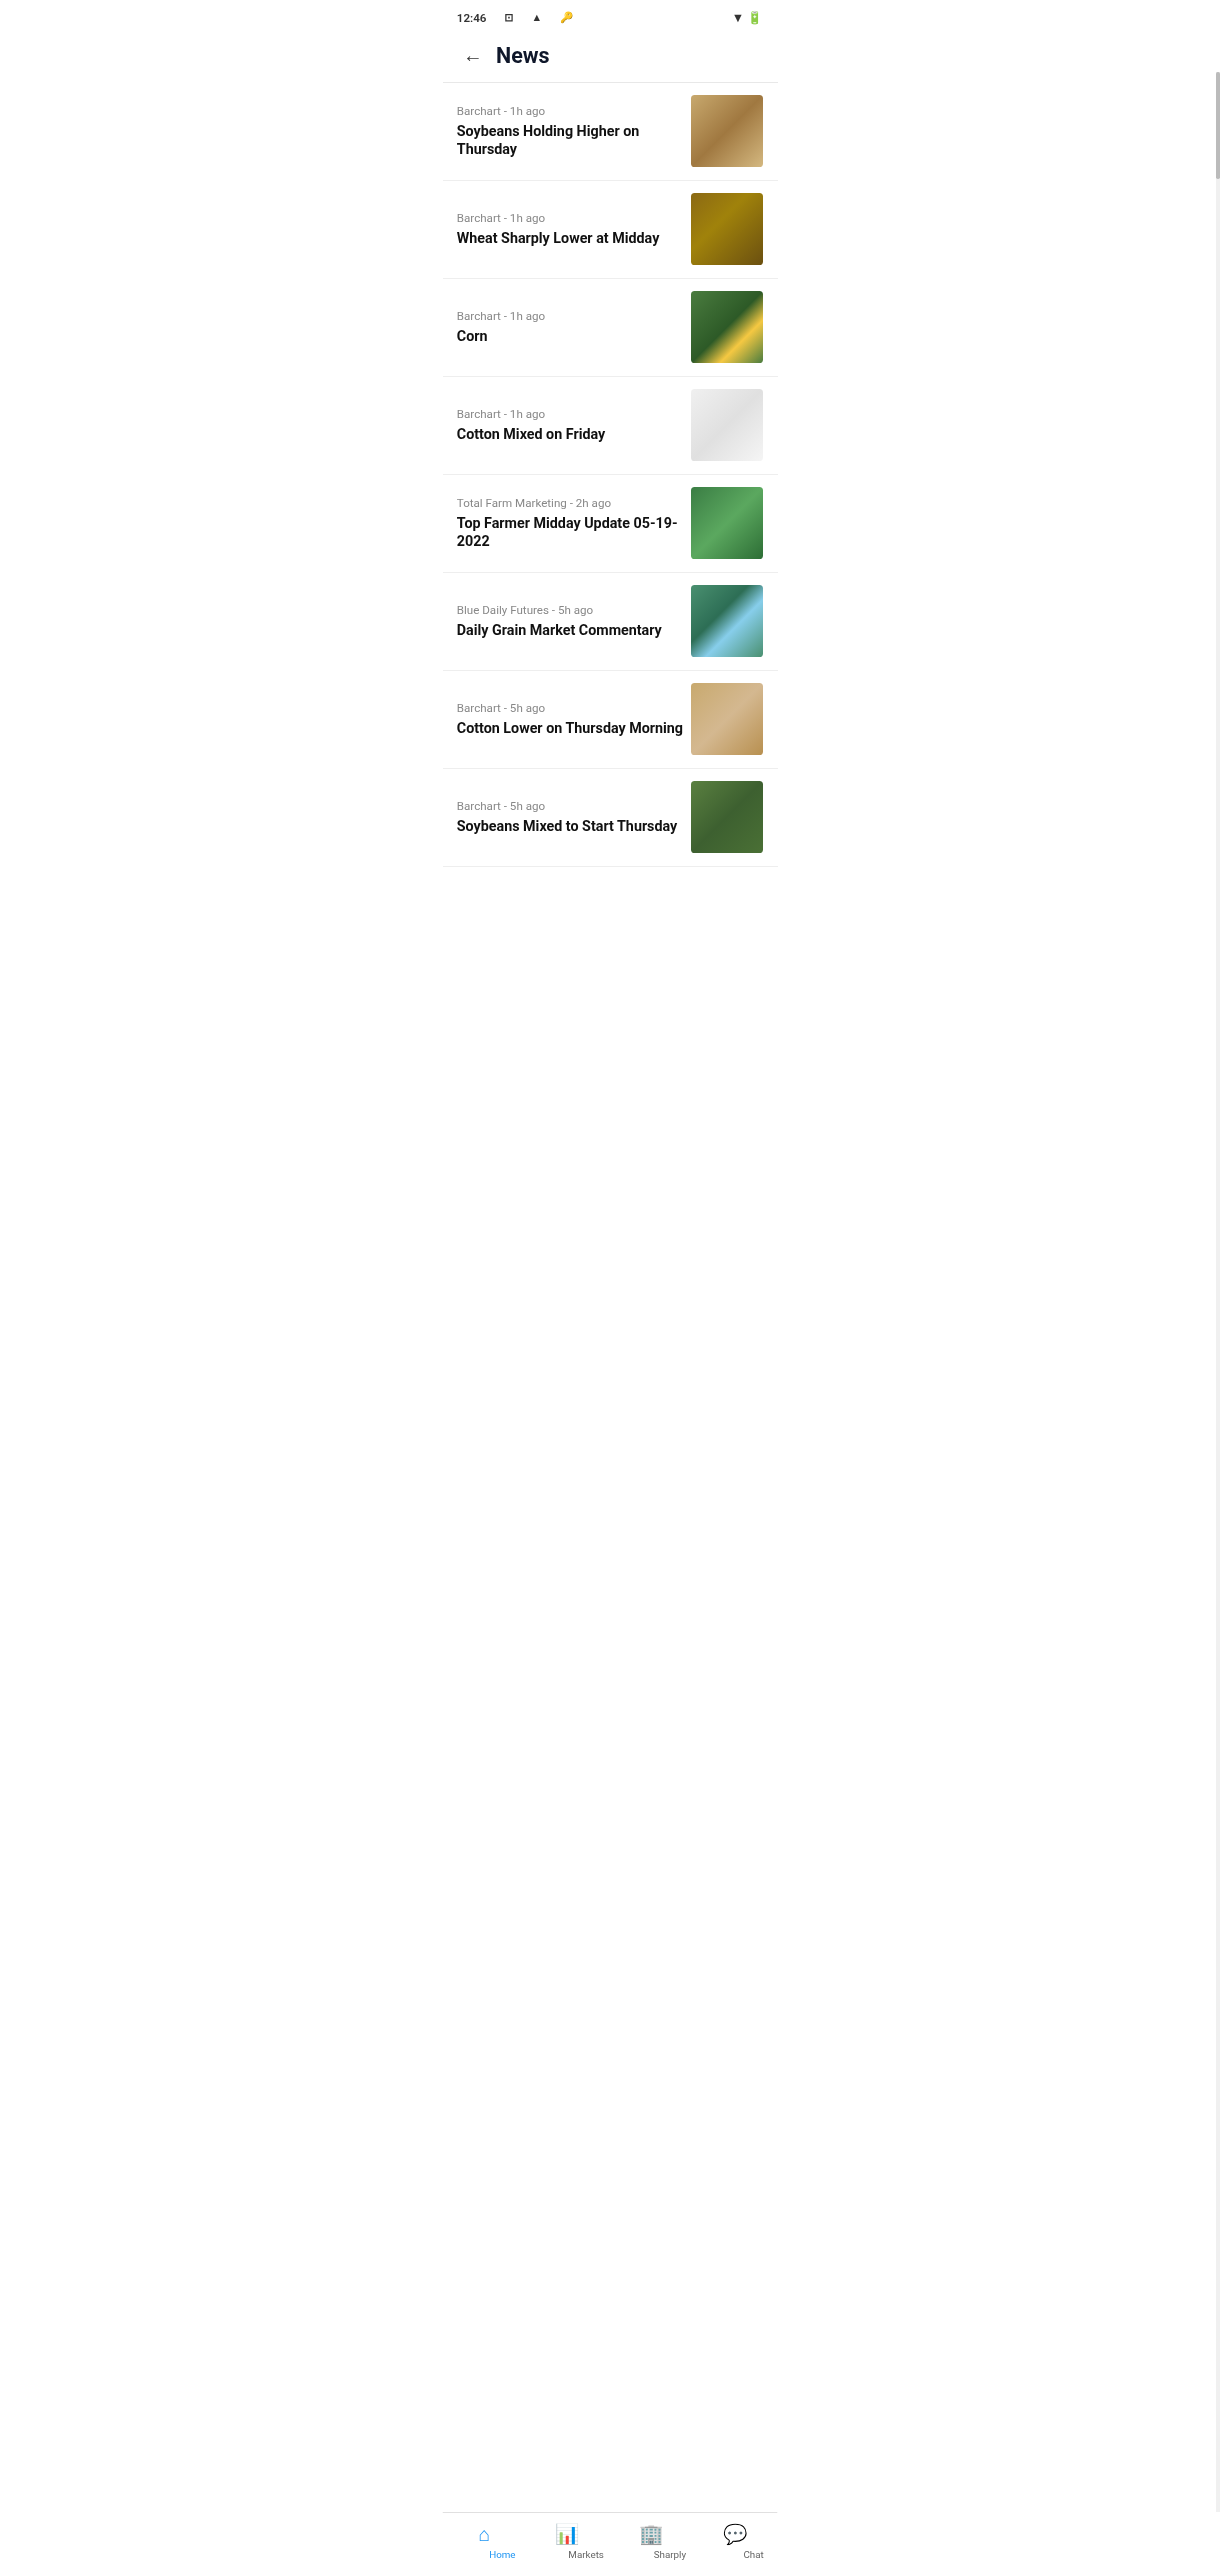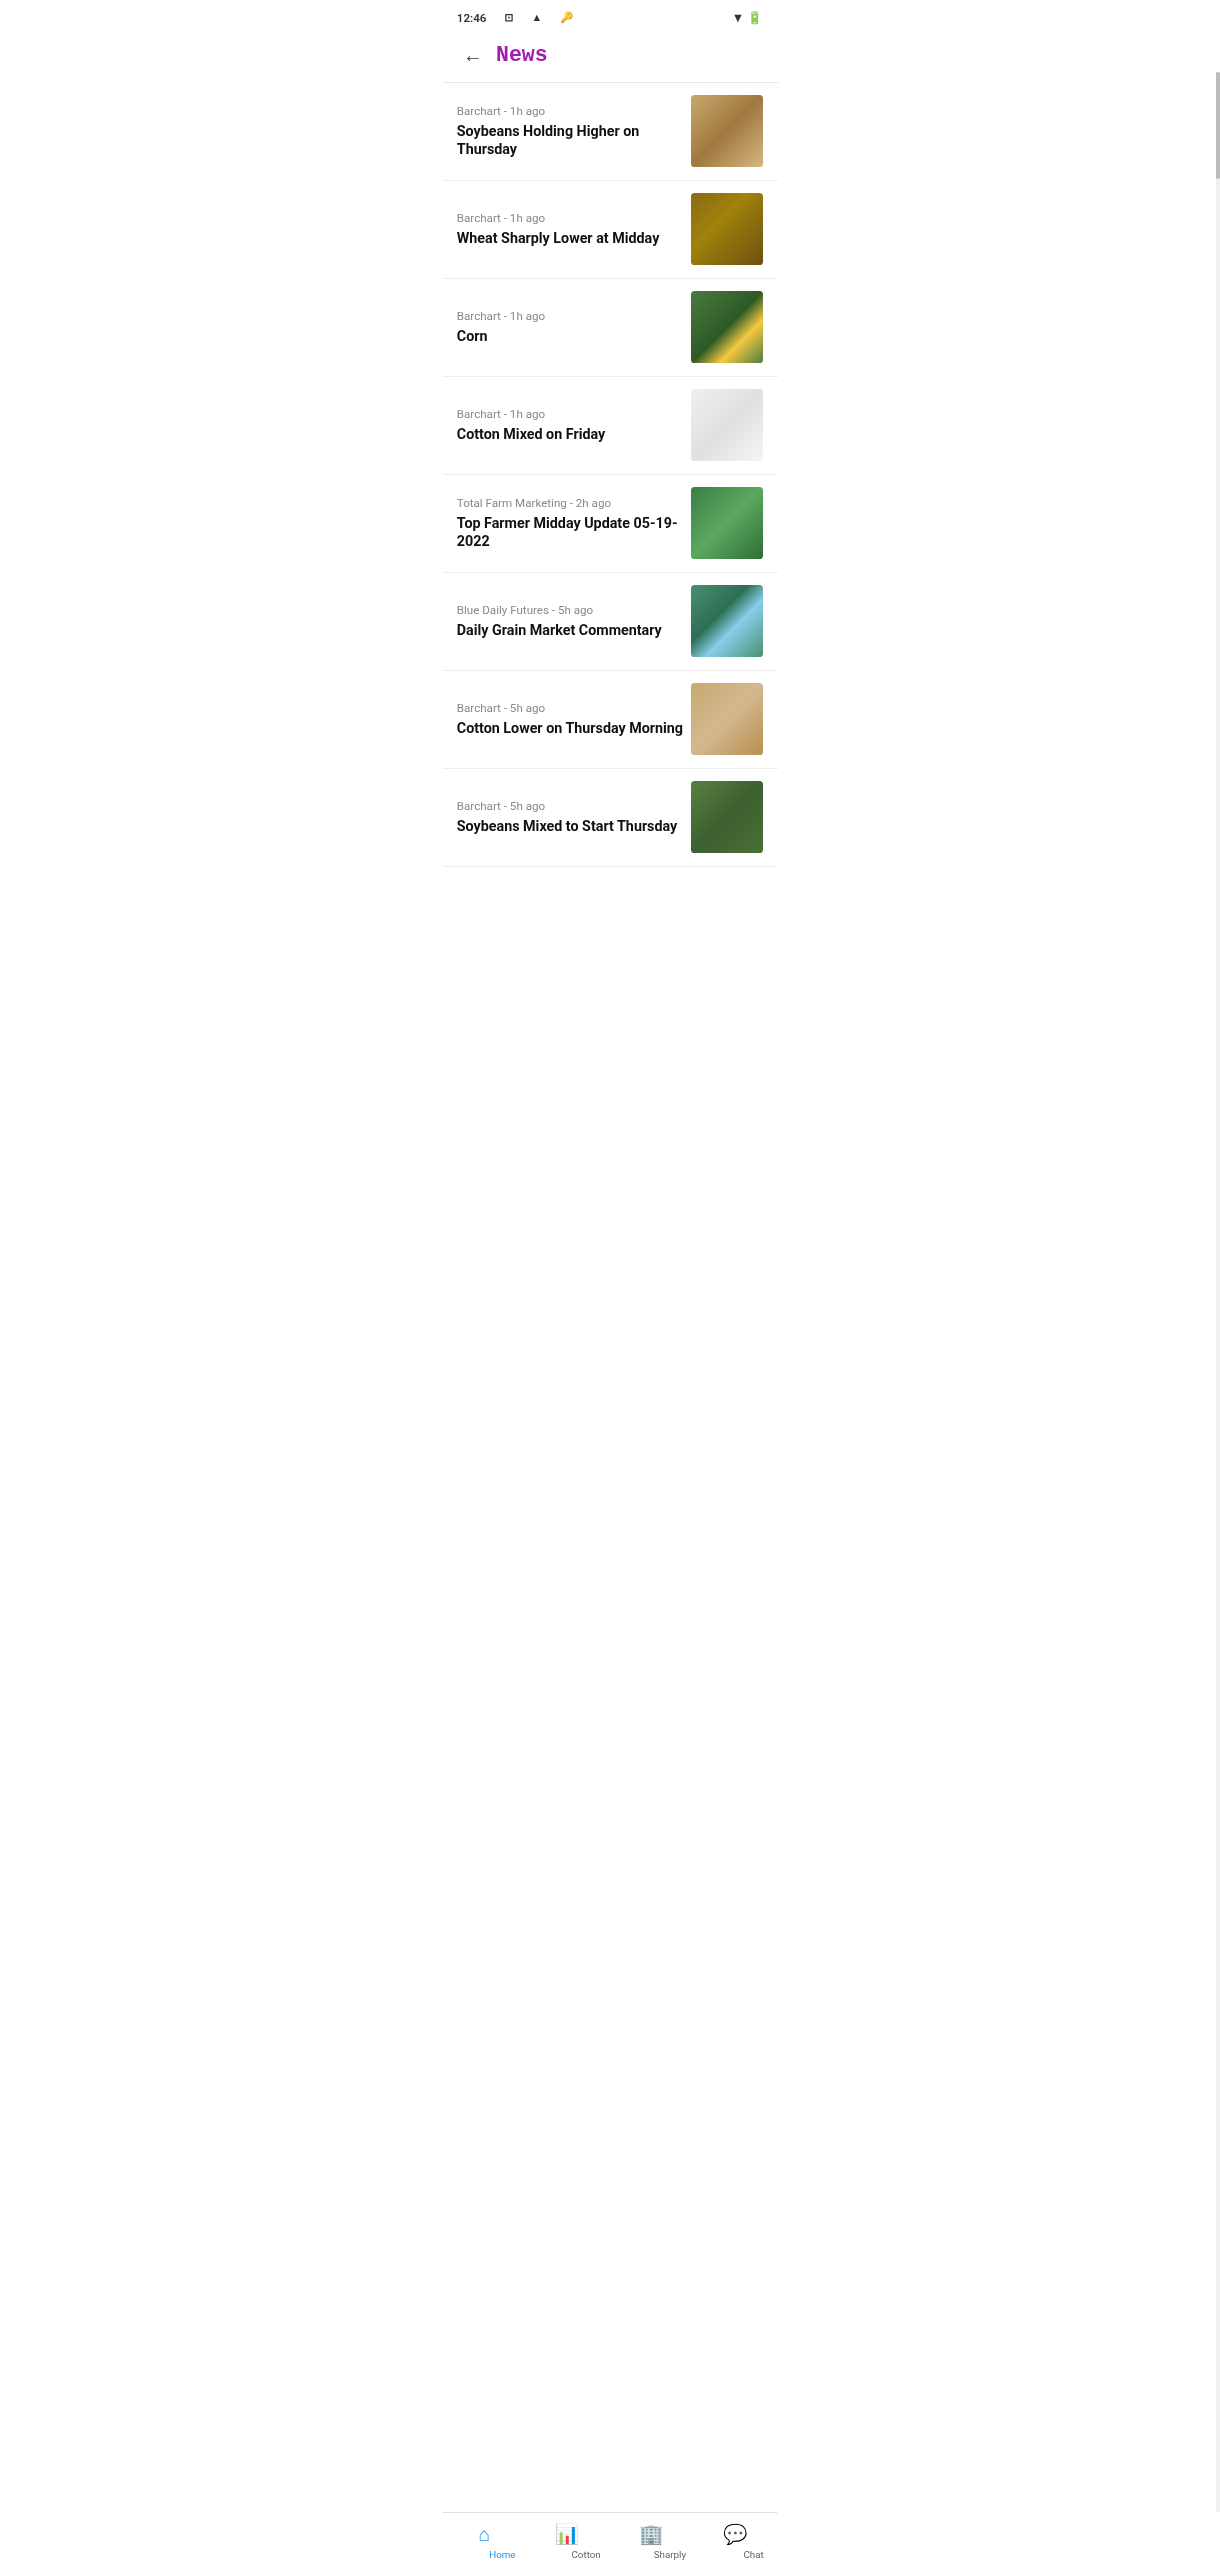--- a/index.html
+++ b/index.html
@@ -71,22 +71,21 @@
     }
 
     .back-arrow {
       font-size: 19.7px;
       color: #333;
     }
 
     .page-title {
       font-size: 21.5px;
       font-weight: 700;
-      color: #a21caf;
-      font-family: Liberation Mono, monospace;
+      color: #0f172a;
     }
 
     
     .news-list {
       overflow-y: auto;
       padding-bottom: 72px;
     }
 
     .news-item {
       display: flex;
@@ -332,21 +331,21 @@
   <div class="scroll-thumb"></div>
 </div>
 
 <nav class="bottom-nav">
   <div class="nav-item active">
     <span class="nav-icon home-icon">⌂</span>
     <span class="nav-label">Home</span>
   </div>
   <div class="nav-item">
     <span class="nav-icon markets-icon">📊</span>
-    <span class="nav-label">Cotton</span>
+    <span class="nav-label">Markets</span>
   </div>
   <div class="nav-item">
     <span class="nav-icon elevator-icon">🏢</span>
     <span class="nav-label">Sharply</span>
   </div>
   <div class="nav-item">
     <span class="nav-icon chat-icon">💬</span>
     <span class="nav-label">Chat</span>
   </div>
 </nav>

